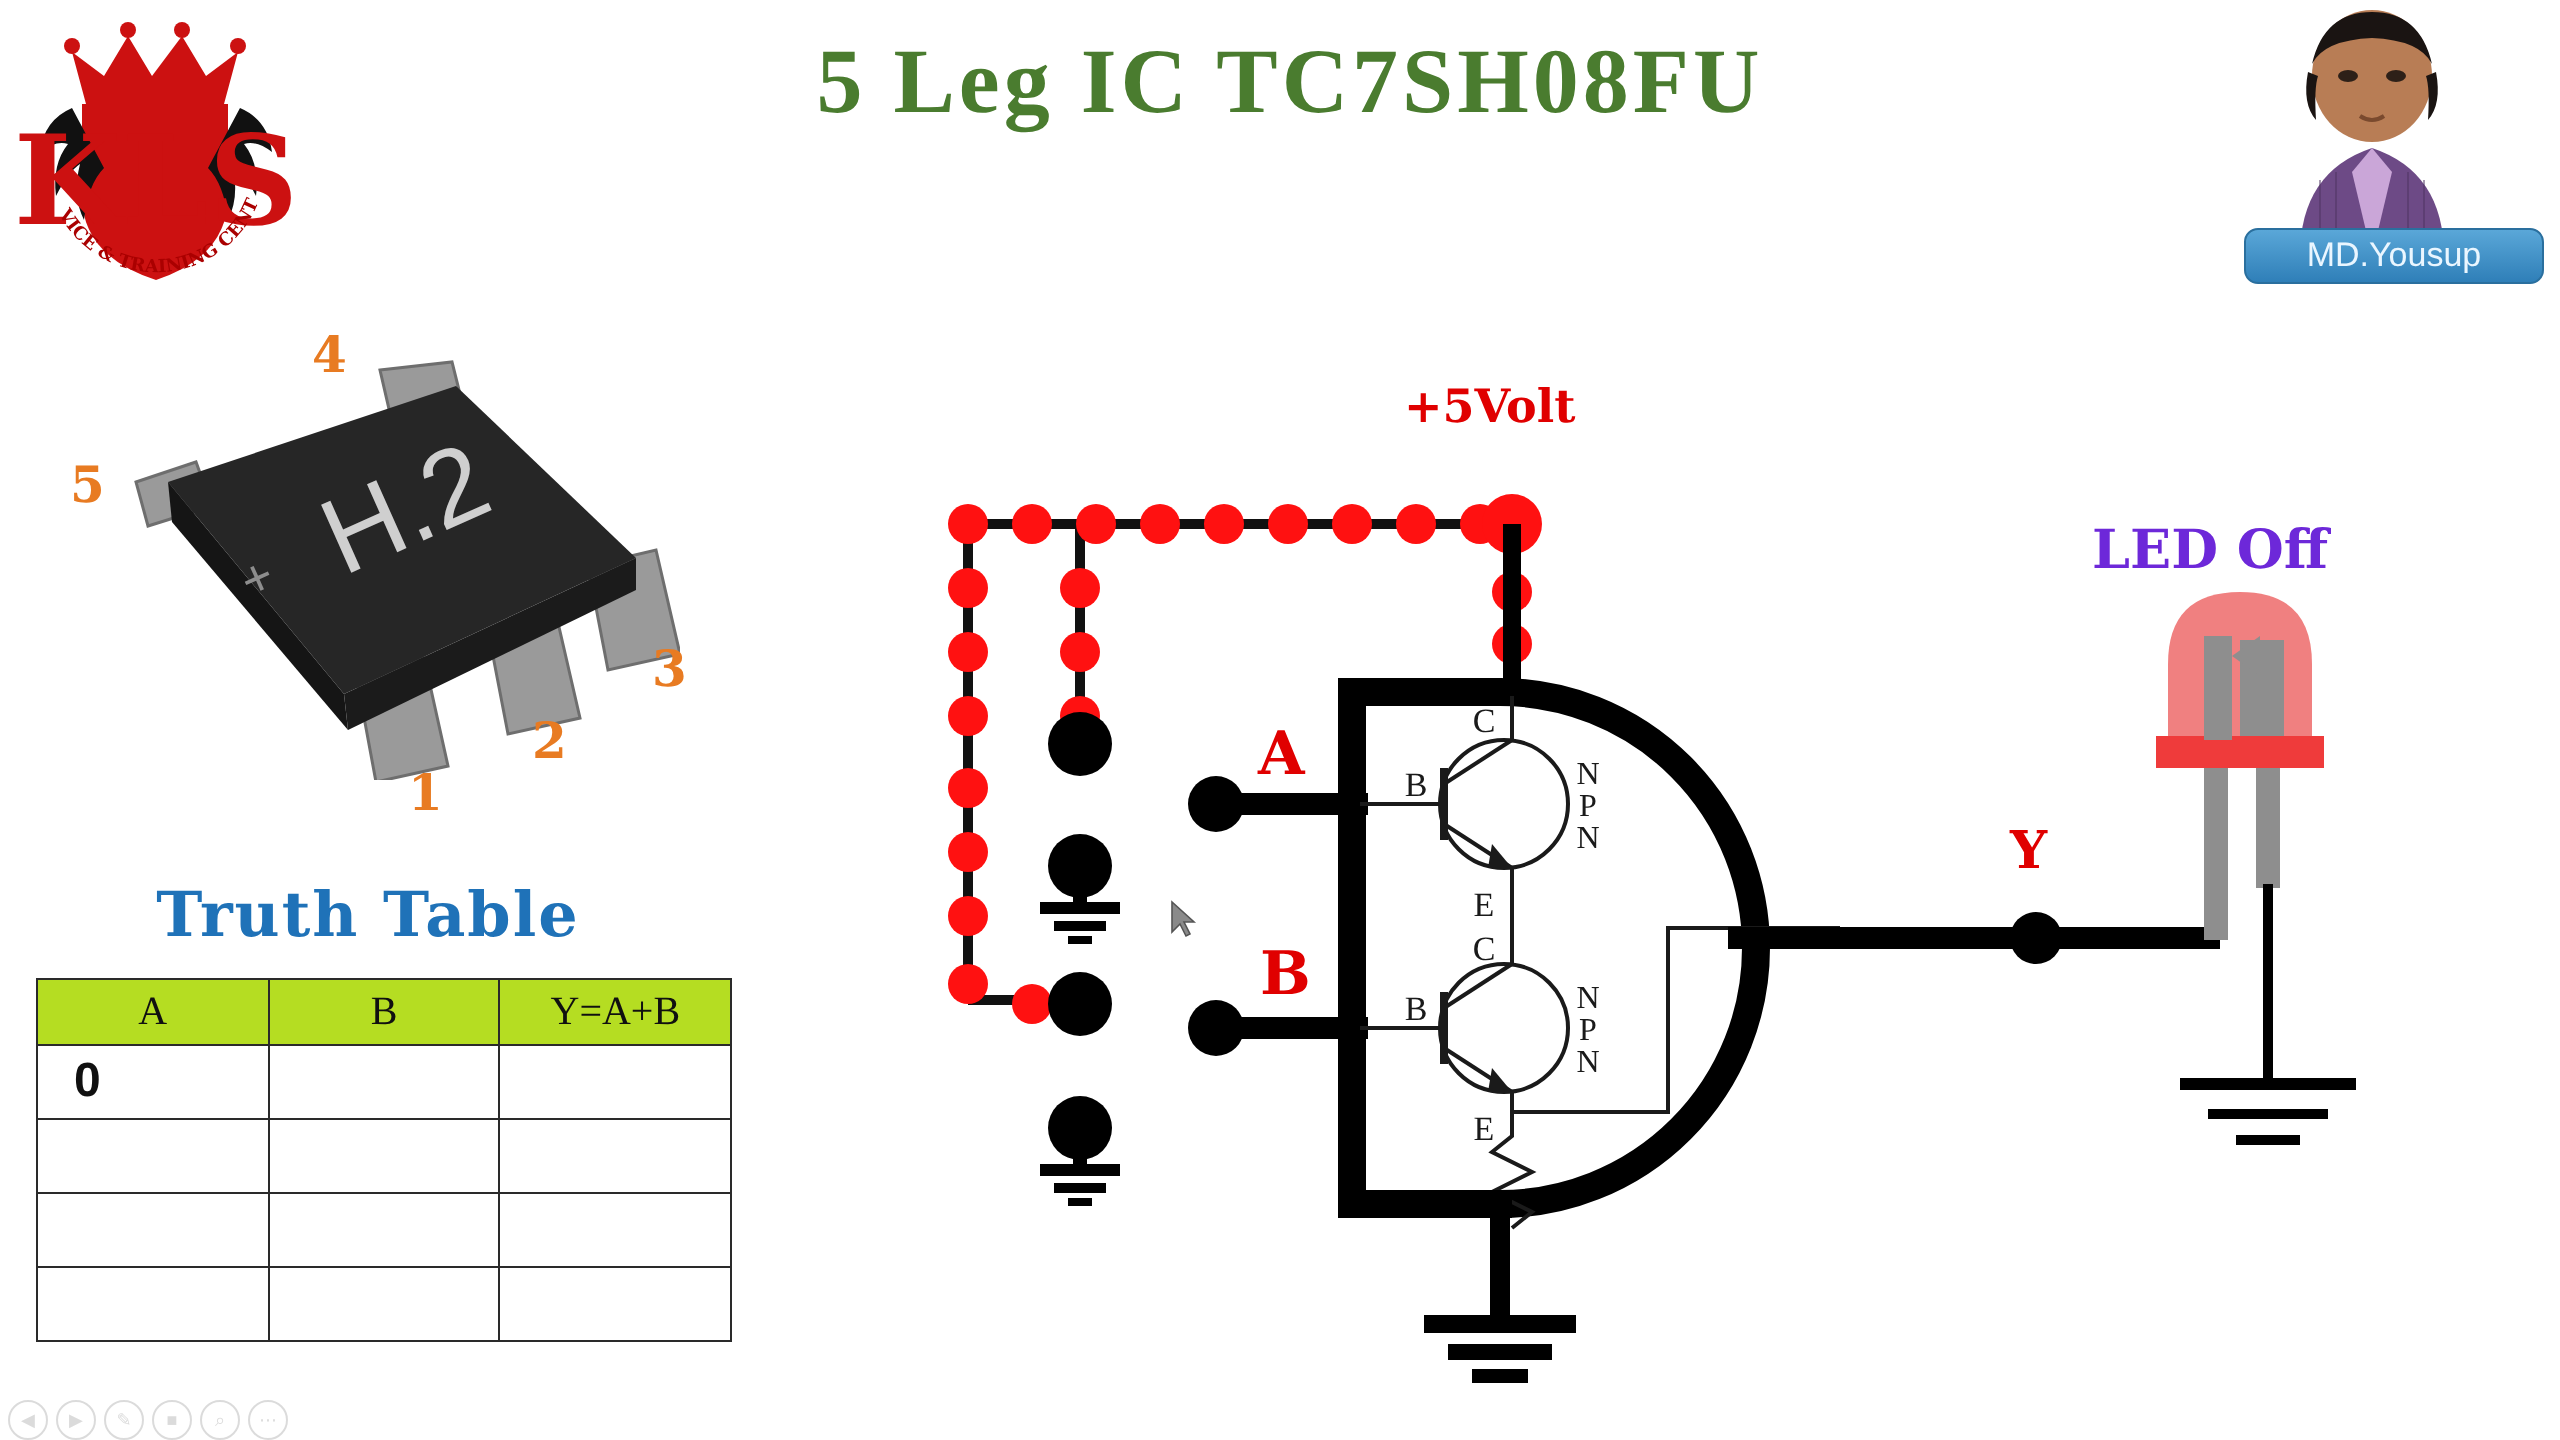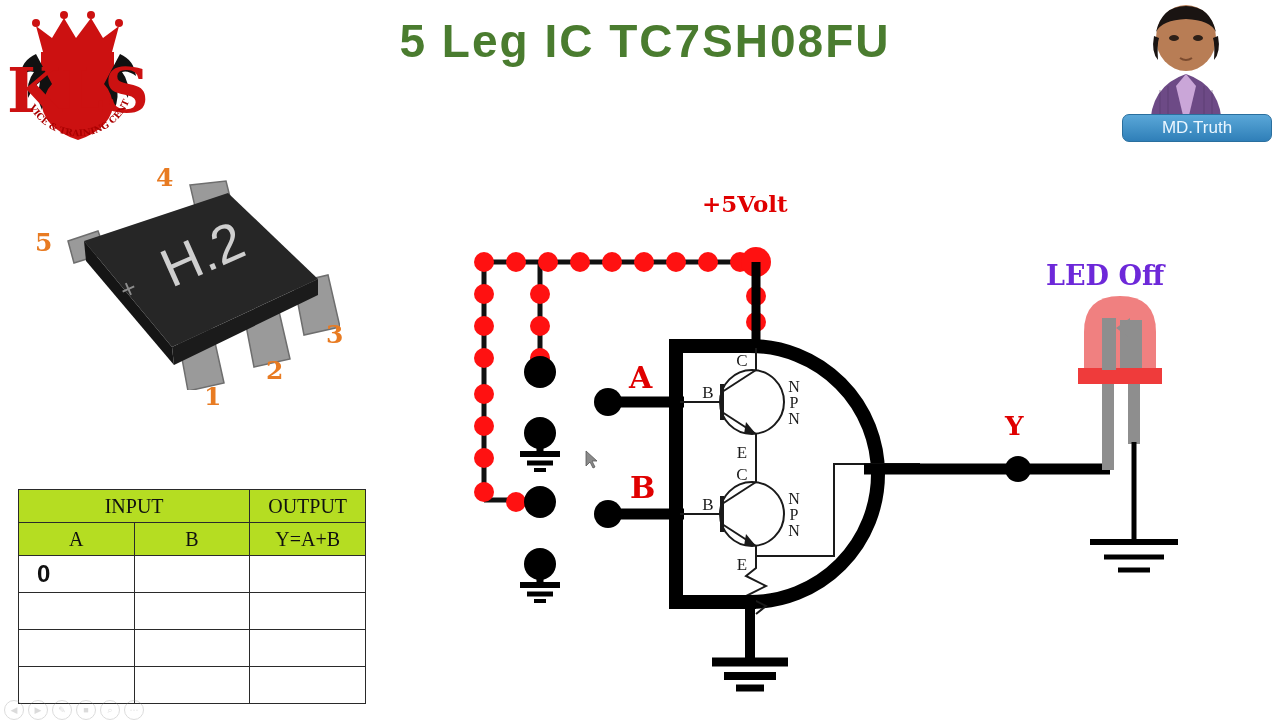--- a/index.html
+++ b/index.html
@@ -13,21 +13,21 @@
     background: #ffffff;
     overflow: hidden;
   }
   .abs { position: absolute; }
 
   
   #logo { left: 8px; top: 6px; width: 150px; height: 148px; }
   #page-title {
     left: 300px; top: 14px; width: 690px;
     text-align: center;
-    font-family: Liberation Sans, sans-serif;
+    font-family: Liberation Serif, serif;
     font-weight: bold;
     font-size: 46px;
     letter-spacing: 2px;
     color: #4a7c2f;
     white-space: nowrap;
   }
   #author-photo {
     right: 10px; top: 2px;
     width: 168px; height: 126px;
   }
@@ -159,21 +159,21 @@
     <path d="M78 56 q6 4 12 0" stroke="#7a4a2e" stroke-width="2" fill="none"></path>
     <path d="M48 126 q0 -42 36 -54 q36 12 36 54 z" fill="#6d4a86"></path>
     <path d="M84 72 l-10 12 l10 42 l10 -42 z" fill="#caa6d8"></path>
     <g stroke="#4e3362" stroke-width="1" opacity=".5">
       <line x1="58" y1="88" x2="58" y2="126"></line>
         <line x1="66" y1="84" x2="66" y2="126"></line>
       <line x1="102" y1="84" x2="102" y2="126"></line>
         <line x1="110" y1="88" x2="110" y2="126"></line>
     </g>
   </svg>
-  <div class="abs" id="author-badge">MD.Truth</div>
+  <div class="abs" id="author-badge">MD.Yousup</div>
 
   <svg class="abs" id="ic-photo" viewBox="0 0 290 215">
     <g fill="#9a9a9a" stroke="#6e6e6e" stroke-width="1.5">
       <path d="M140 10 l36 -4 l6 24 l-36 6 z"></path>
       <path d="M18 66 l30 -10 l8 22 l-32 10 z"></path>
       <path d="M128 162 l34 -8 l12 54 l-36 8 z"></path>
       <path d="M194 140 l34 -8 l12 52 l-36 8 z"></path>
       <path d="M244 108 l34 -8 l12 52 l-36 8 z"></path>
     </g>
     <path d="M34 66 L178 18 L268 104 L122 172 Z" fill="#262626"></path>
@@ -181,26 +181,23 @@
     <path d="M122 172 L268 104 L268 120 L124 190 Z" fill="#1b1b1b"></path>
     <text x="160" y="96" font-family="Liberation Sans, sans-serif" font-size="54" fill="#cfcfcf" transform="rotate(-24 160 96)" text-anchor="middle">H.2</text>
     <text x="82" y="122" font-family="Liberation Sans, sans-serif" font-size="26" fill="#8d8d8d" transform="rotate(-24 82 122)" text-anchor="middle">+</text>
   </svg>
   <div class="abs pin-num" style="left:156px; top:163px;">4</div>
   <div class="abs pin-num" style="left:35px; top:228px;">5</div>
   <div class="abs pin-num" style="left:204px; top:382px;">1</div>
   <div class="abs pin-num" style="left:266px; top:356px;">2</div>
   <div class="abs pin-num" style="left:326px; top:320px;">3</div>
 
+  <div class="abs" id="truth-title">Truth Table</div>
   <table class="abs" id="truth-table">
     <tbody>
-        <tr>
-      <td class="hdr" colspan="2">INPUT</td>
-      <td class="hdr">OUTPUT</td>
-    </tr>
     <tr>
       <td class="hdr">A</td>
       <td class="hdr">B</td>
       <td class="hdr">Y=A+B</td>
     </tr>
     <tr class="data">
       <td class="val">0</td>
       <td class="val"></td>
       <td class="val"></td>
     </tr>

